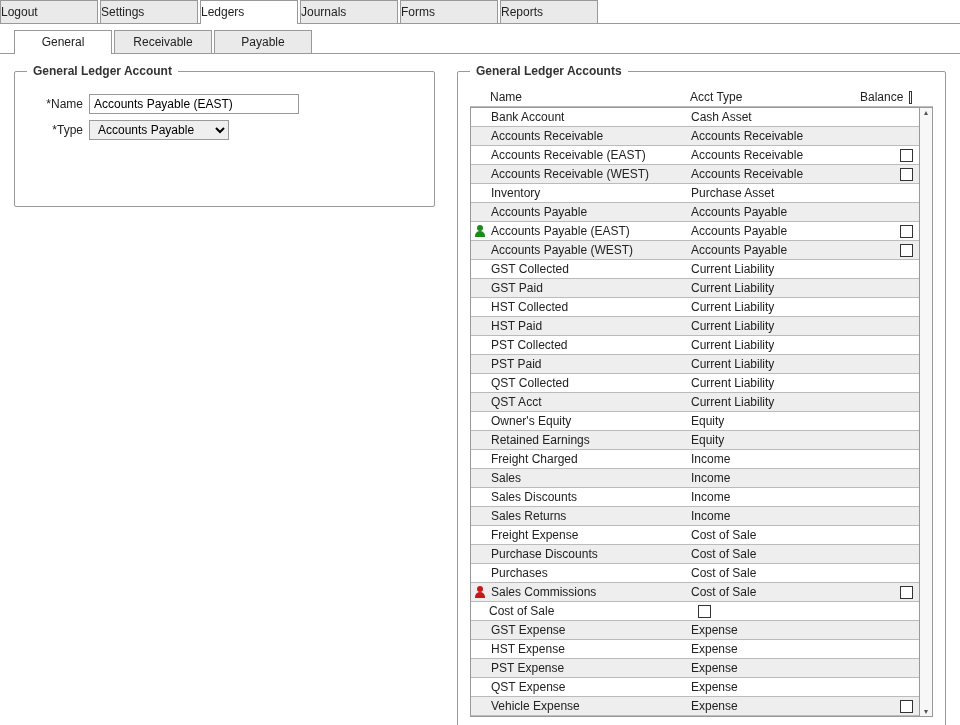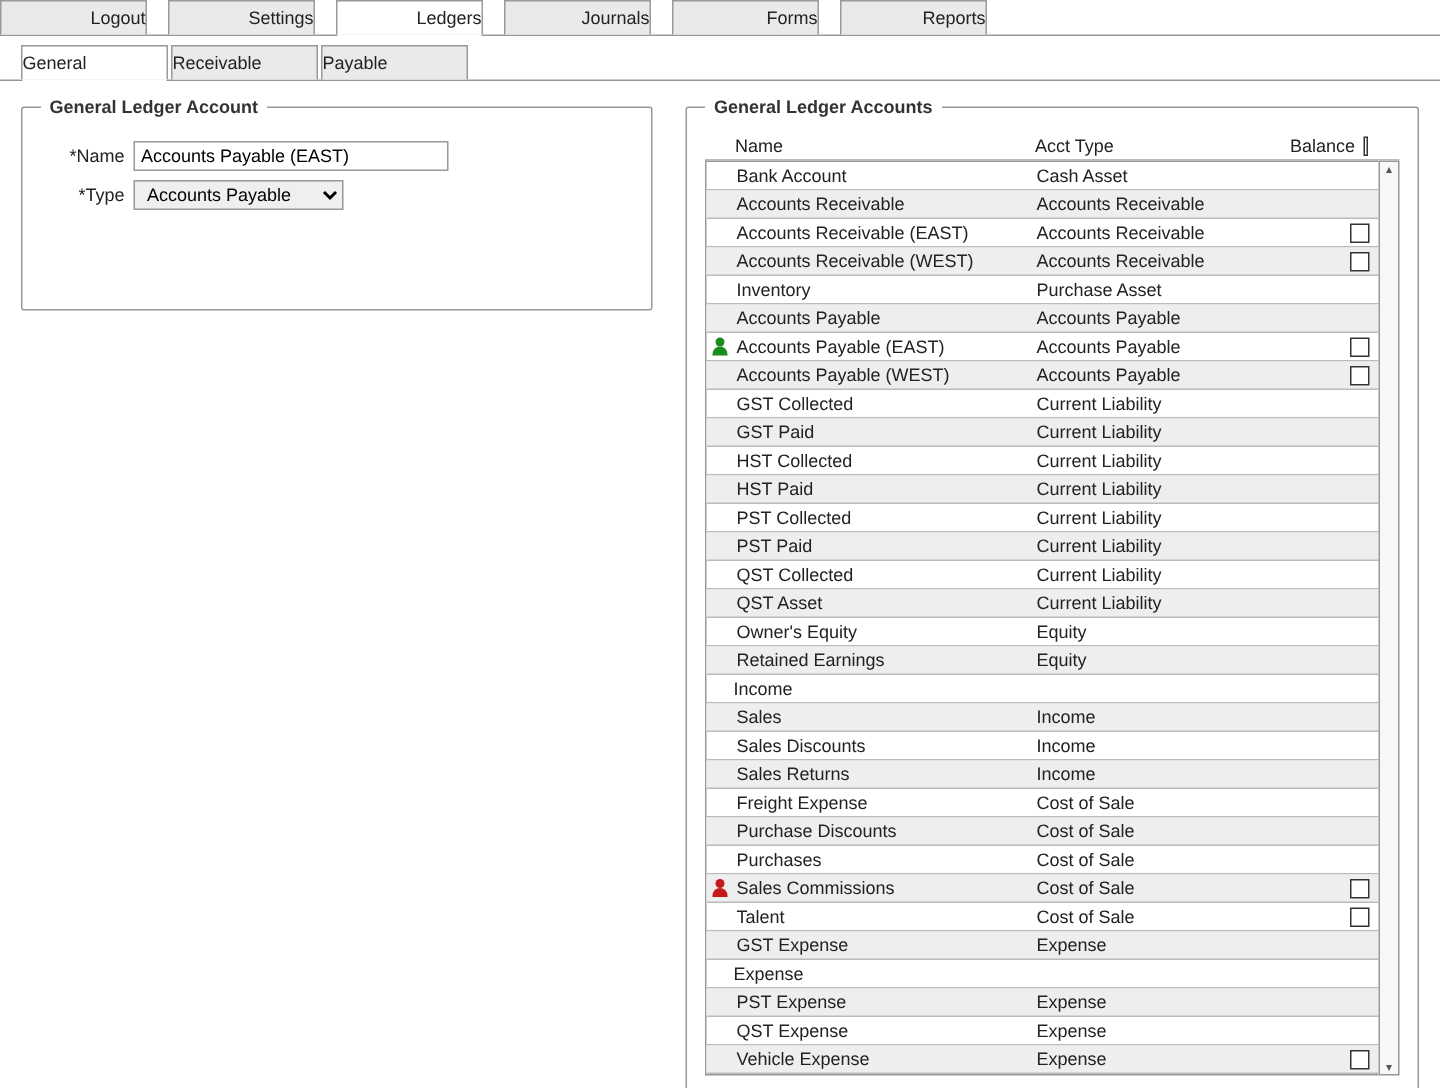--- a/index.html
+++ b/index.html
@@ -1,21 +1,21 @@
 <!DOCTYPE html>
 <html><head>
 <meta charset="utf-8">
 <style>
 html,body{margin:0;padding:0;font-family:Arial,Helvetica,sans-serif;font-size:12px;color:#222;background:#fff;width:960px}
 .tabs{display:flex;border-bottom:1px solid #999}
-.tab{width:96px;height:22px;text-align:right;line-height:22px;border:1px solid #999;border-bottom:none;background:#eaeaea;margin-right:14px;cursor:pointer}
+.tab{width:96px;height:22px;text-align:left;line-height:22px;border:1px solid #999;border-bottom:none;background:#eaeaea;margin-right:2px;cursor:pointer}
 .tab.active{background:#fff;position:relative;z-index:2}
 .tab.active::after{content:"";position:absolute;left:0;right:0;bottom:-1px;height:1px;background:#fff}
 .subtabs{display:flex;padding:6px 0 0 14px;border-bottom:1px solid #999}
-.subtab{width:96px;height:22px;line-height:22px;border:1px solid #999;border-bottom:none;background:#eaeaea;margin-right:2px;cursor:pointer}
+.subtab{width:96px;height:22px;text-align:center;line-height:22px;border:1px solid #999;border-bottom:none;background:#eaeaea;margin-right:2px;cursor:pointer}
 .subtab.active{background:#fff;position:relative}
 .subtab.active::after{content:"";position:absolute;left:0;right:0;bottom:-1px;height:1px;background:#fff}
 .pagebody{display:flex;gap:18px;padding:0 12px}
 fieldset{border:1px solid #999;border-radius:2px;padding:10px 12px;margin-top:10px}
 legend{padding:0 6px;font-weight:bold;color:#333}
 .leftcol{width:440px}
 .rightcol{flex:1}
 .form-row{display:flex;align-items:center;margin:6px 0}
 .form-row label{width:56px;text-align:right;margin-right:6px}
 .form-row input,.form-row select{border:1px solid #999;height:18px;padding:0 4px;font-family:inherit;font-size:12px}
@@ -192,38 +192,39 @@
               <div class="c-bal"></div>
             </div>
             <div class="grow">
               <div class="c-ico"></div>
               <div class="c-name">QST Collected</div>
               <div class="c-type">Current Liability</div>
               <div class="c-bal"></div>
             </div>
             <div class="grow alt">
               <div class="c-ico"></div>
-              <div class="c-name">QST Asset</div>
+              <div class="c-name">QST Acct</div>
               <div class="c-type">Current Liability</div>
               <div class="c-bal"></div>
             </div>
             <div class="grow">
               <div class="c-ico"></div>
               <div class="c-name">Owner's Equity</div>
               <div class="c-type">Equity</div>
               <div class="c-bal"></div>
             </div>
             <div class="grow alt">
               <div class="c-ico"></div>
               <div class="c-name">Retained Earnings</div>
               <div class="c-type">Equity</div>
               <div class="c-bal"></div>
             </div>
             <div class="grow">
               <div class="c-ico"></div>
+              <div class="c-name">Freight Charged</div>
               <div class="c-type">Income</div>
               <div class="c-bal"></div>
             </div>
             <div class="grow alt">
               <div class="c-ico"></div>
               <div class="c-name">Sales</div>
               <div class="c-type">Income</div>
               <div class="c-bal"></div>
             </div>
             <div class="grow">
@@ -261,34 +262,34 @@
                 <span class="person red"></span>
               </div>
               <div class="c-name">Sales Commissions</div>
               <div class="c-type">Cost of Sale</div>
               <div class="c-bal">
                 <span class="chk"></span>
               </div>
             </div>
             <div class="grow plain">
               <div class="c-ico"></div>
-              <div class="c-name">Talent</div>
               <div class="c-type">Cost of Sale</div>
               <div class="c-bal">
                 <span class="chk"></span>
               </div>
             </div>
             <div class="grow alt">
               <div class="c-ico"></div>
               <div class="c-name">GST Expense</div>
               <div class="c-type">Expense</div>
               <div class="c-bal"></div>
             </div>
             <div class="grow">
               <div class="c-ico"></div>
+              <div class="c-name">HST Expense</div>
               <div class="c-type">Expense</div>
               <div class="c-bal"></div>
             </div>
             <div class="grow alt">
               <div class="c-ico"></div>
               <div class="c-name">PST Expense</div>
               <div class="c-type">Expense</div>
               <div class="c-bal"></div>
             </div>
             <div class="grow">

